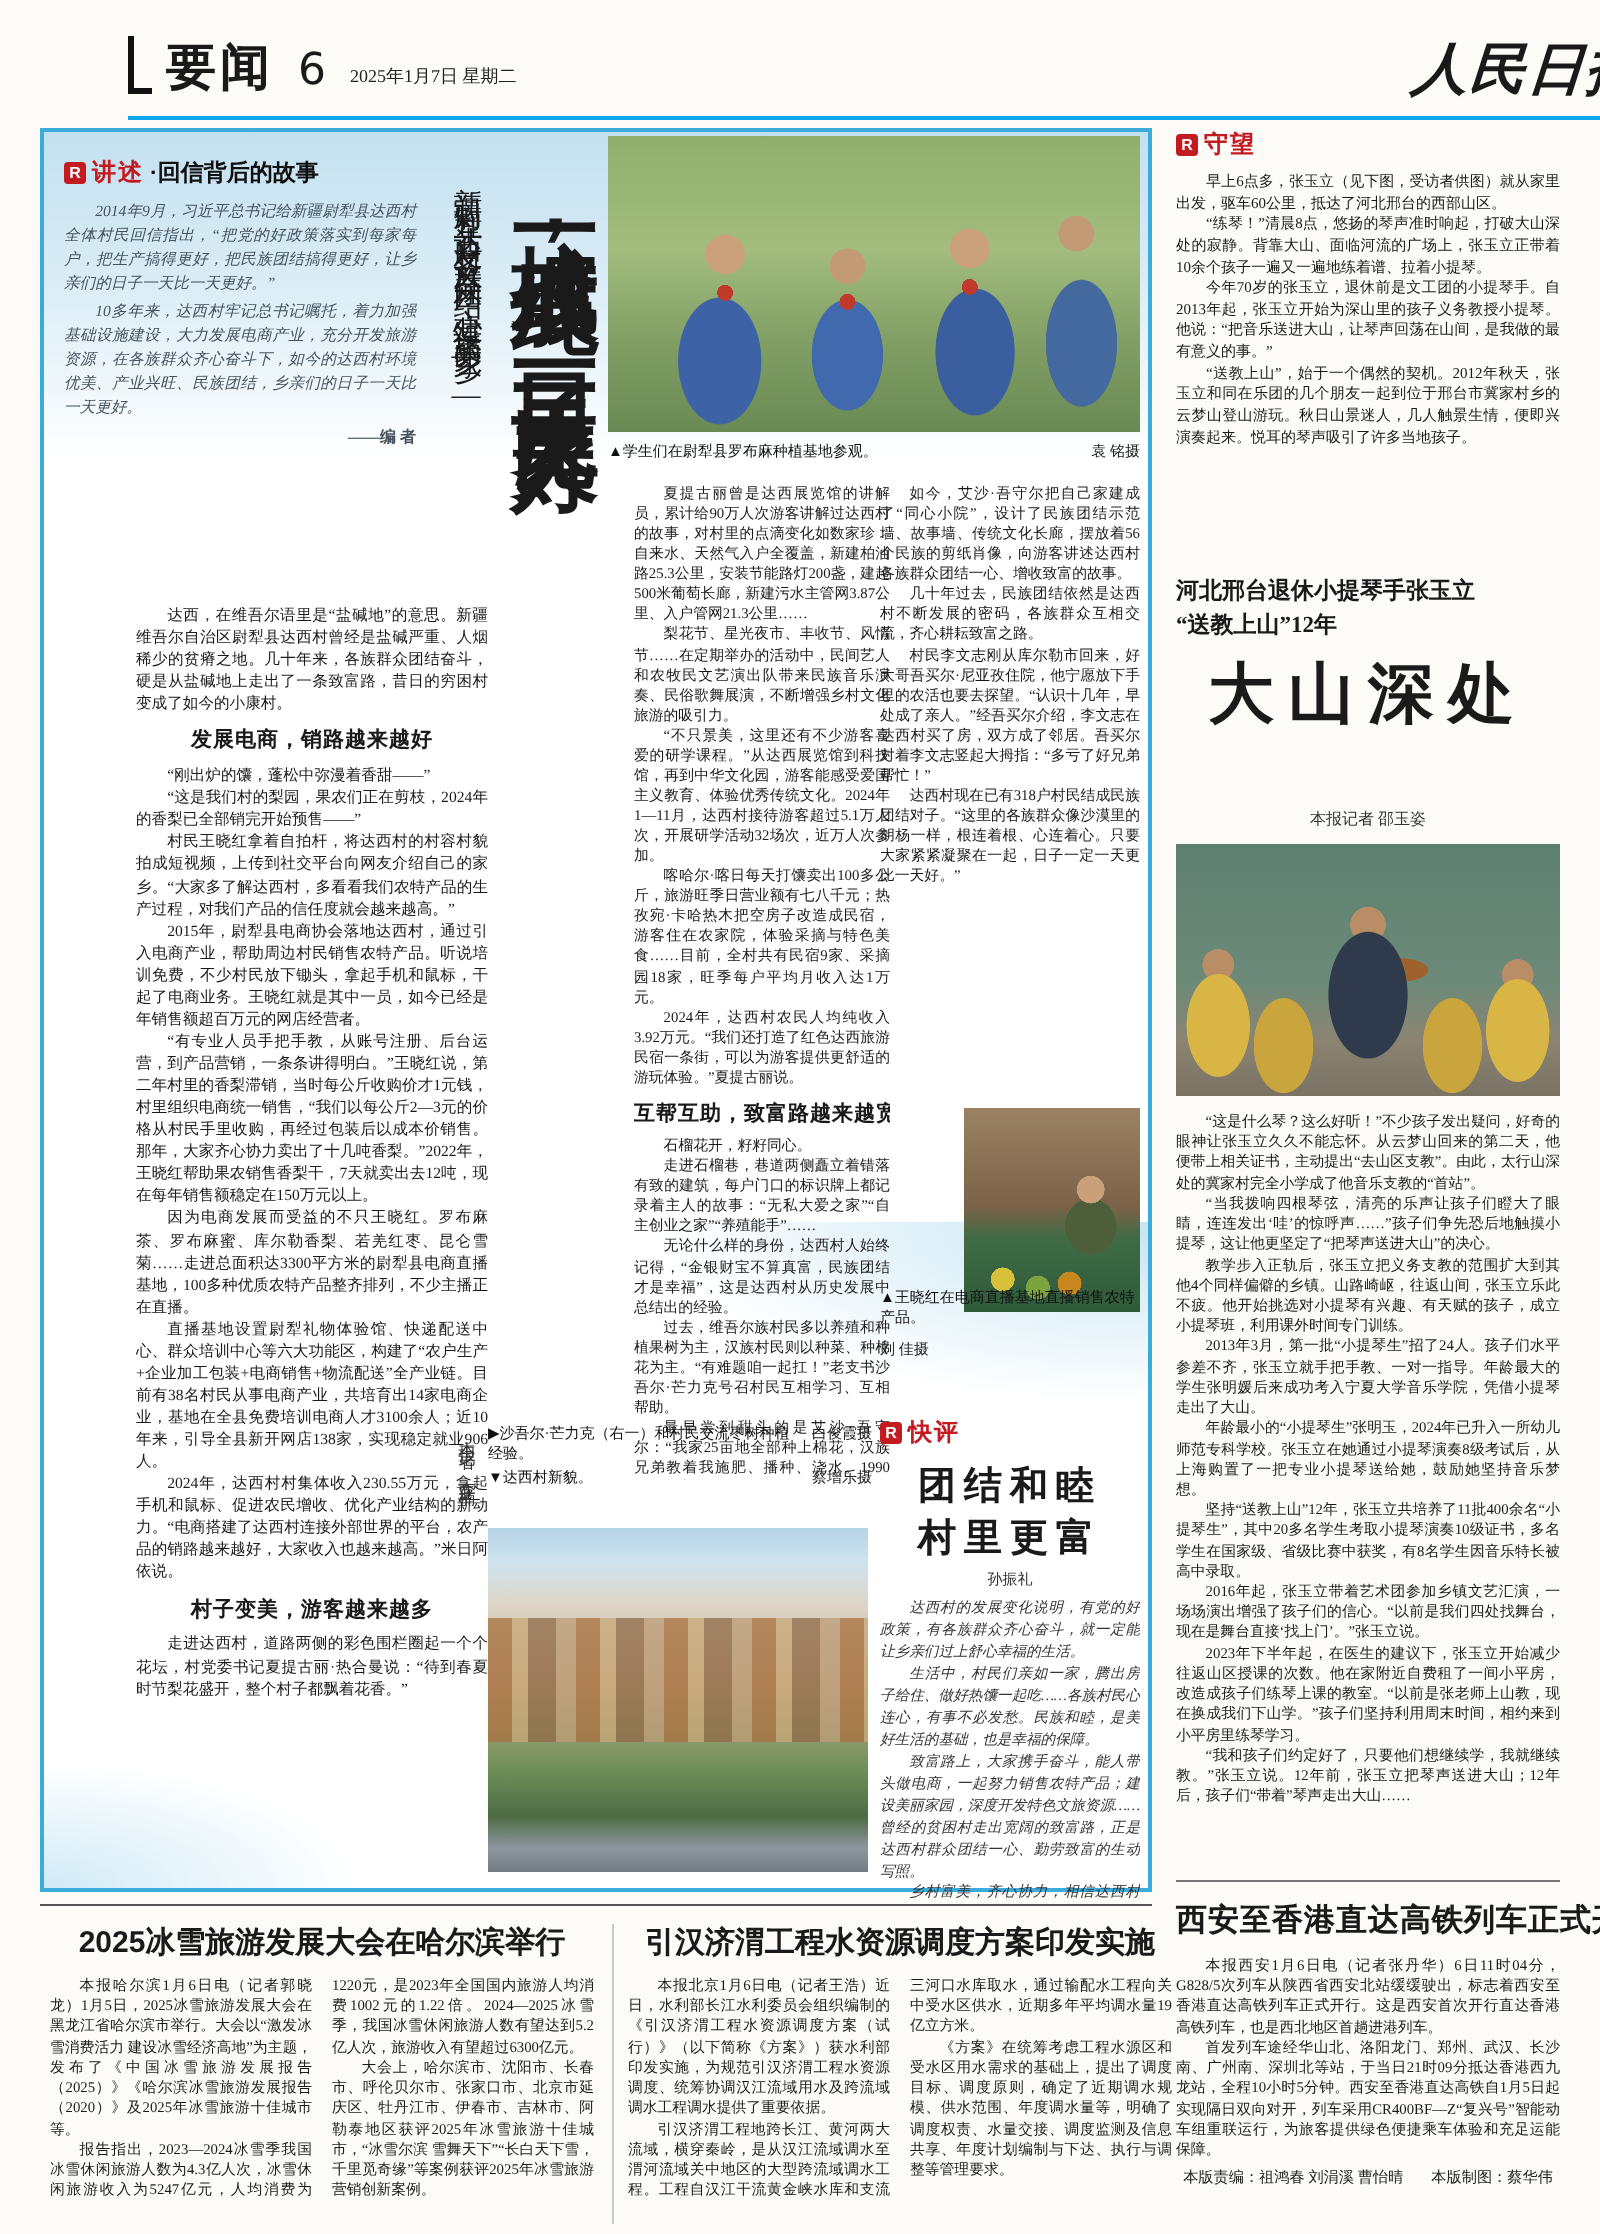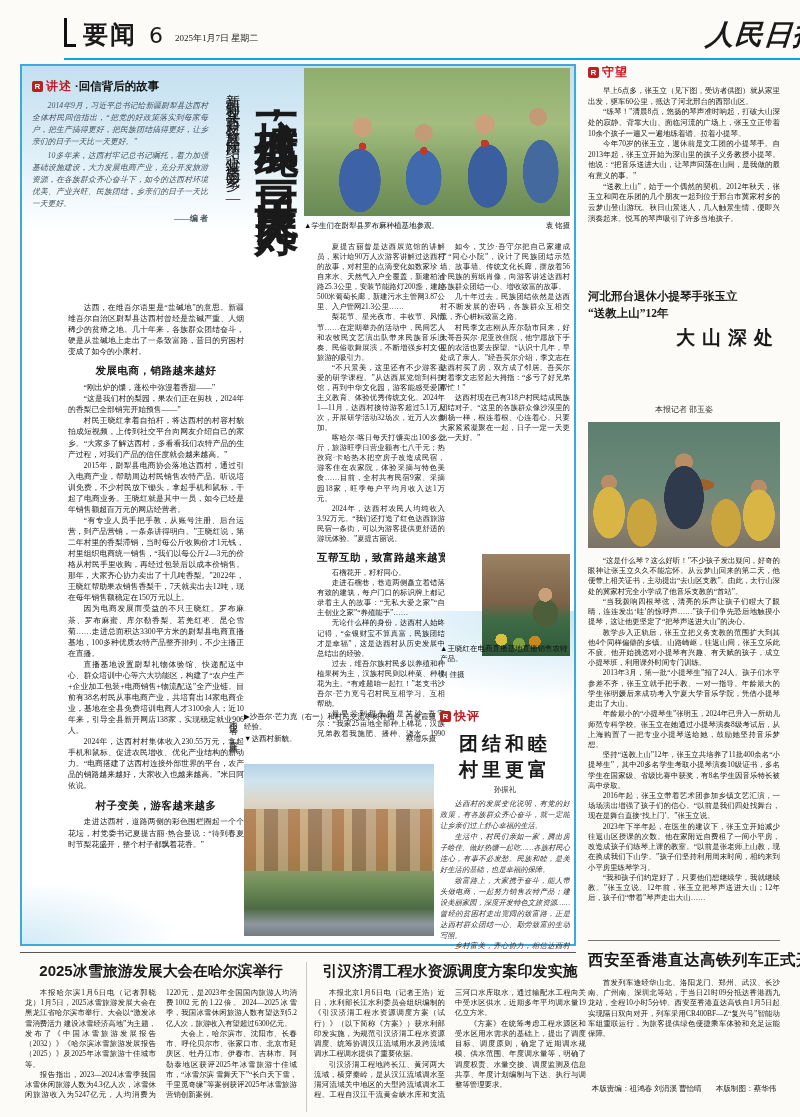--- a/index.html
+++ b/index.html
@@ -83,22 +83,22 @@
   #photo-c{left:222px;top:698px;width:190px;height:172px;background:
      linear-gradient(180deg,#b5d4e6 0%,#cfe3ee 10%,#ddd6c8 22%,#c4ad8c 46%,#6f8f58 70%,#4e6b44 84%,#8f979e 93%,#747c85 100%);}
   #photo-c::after{content:"";position:absolute;left:0;right:0;top:26%;height:36%;opacity:.75;
      background:repeating-linear-gradient(90deg,#a8703f 0 12px,#c9a878 12px 20px,#8f6a48 20px 34px,#bd9d77 34px 44px);}
   
   #right-col{left:588px;top:64px;width:192px;height:1050px;}
   .rc{position:absolute;left:0;width:192px;}
   #shouwang-pre{top:22px;height:196px;font-size:7.5px;line-height:1.42;}
   #shouwang-sub{top:224px;text-align:left;font-weight:bold;font-size:11.5px;line-height:1.45;
                 font-family:"Liberation Serif",serif;}
-  #shouwang-title{top:262px;text-align:right;font-family:"Liberation Sans",sans-serif;
-                  font-weight:900;font-size:19px;letter-spacing:7px;line-height:1.3;}
+  #shouwang-title{top:262px;text-align:center;font-family:"Liberation Sans",sans-serif;
+                  font-weight:900;font-size:33px;letter-spacing:7px;line-height:1.3;}
   #shouwang-byline{top:340px;text-align:center;font-size:8px;color:#333;}
   #photo-v{top:358px;height:126px;background:
      radial-gradient(ellipse 16px 26px at 11% 72%,#d9b545 98%,transparent),
      radial-gradient(circle 8px at 11% 48%,#b98d66 98%,transparent),
      radial-gradient(ellipse 16px 26px at 89% 74%,#d9b545 98%,transparent),
      radial-gradient(circle 8px at 89% 52%,#b98d66 98%,transparent),
      radial-gradient(ellipse 15px 24px at 28% 80%,#caa43c 98%,transparent),
      radial-gradient(ellipse 15px 24px at 72% 80%,#caa43c 98%,transparent),
      radial-gradient(ellipse 20px 32px at 50% 60%,#2f3a4d 98%,transparent),
      radial-gradient(circle 9px at 50% 32%,#b98d66 98%,transparent),
@@ -260,32 +260,33 @@
       <p class="para">2013年3月，第一批“小提琴生”招了24人。孩子们水平参差不齐，张玉立就手把手教、一对一指导。年龄最大的学生张明媛后来成功考入宁夏大学音乐学院，凭借小提琴走出了大山。</p>
       <p class="para">年龄最小的“小提琴生”张明玉，2024年已升入一所幼儿师范专科学校。张玉立在她通过小提琴演奏8级考试后，从上海购置了一把专业小提琴送给她，鼓励她坚持音乐梦想。</p>
       <p class="para">坚持“送教上山”12年，张玉立共培养了11批400余名“小提琴生”，其中20多名学生考取小提琴演奏10级证书，多名学生在国家级、省级比赛中获奖，有8名学生因音乐特长被高中录取。</p>
       <p class="para">2016年起，张玉立带着艺术团参加乡镇文艺汇演，一场场演出增强了孩子们的信心。“以前是我们四处找舞台，现在是舞台直接‘找上门’。”张玉立说。</p>
       <p class="para">2023年下半年起，在医生的建议下，张玉立开始减少往返山区授课的次数。他在家附近自费租了一间小平房，改造成孩子们练琴上课的教室。“以前是张老师上山教，现在换成我们下山学。”孩子们坚持利用周末时间，相约来到小平房里练琴学习。</p>
       <p class="para">“我和孩子们约定好了，只要他们想继续学，我就继续教。”张玉立说。12年前，张玉立把琴声送进大山；12年后，孩子们“带着”琴声走出大山……</p>
     </div>
   <div class="rc" id="rc-sep"></div>
   <div class="rc" id="xian-title">西安至香港直达高铁列车正式开行</div>
   <div class="rc txtcol" id="xian-body">
+      <p class="para">本报西安1月6日电（记者张丹华）6日11时04分，G828/5次列车从陕西省西安北站缓缓驶出，标志着西安至香港直达高铁列车正式开行。这是西安首次开行直达香港高铁列车，也是西北地区首趟进港列车。</p>
       <p class="para">首发列车途经华山北、洛阳龙门、郑州、武汉、长沙南、广州南、深圳北等站，于当日21时09分抵达香港西九龙站，全程10小时5分钟。西安至香港直达高铁自1月5日起实现隔日双向对开，列车采用CR400BF—Z“复兴号”智能动车组重联运行，为旅客提供绿色便捷乘车体验和充足运能保障。</p>
     </div>
   <div class="rc" id="page-footer">
     <span>本版责编：祖鸿春 刘涓溪 曹怡晴</span><span class="gap"></span><span>本版制图：蔡华伟</span>
   </div>
 </div>
 
 <div class="abs" id="band-rule"></div>
 <div class="abs bottom-art" id="bingxue">
   <div class="ba-title">2025冰雪旅游发展大会在哈尔滨举行</div>
   <div class="ba-body">
-      <p class="para">本报哈尔滨1月6日电（记者郭晓龙）1月5日，2025冰雪旅游发展大会在黑龙江省哈尔滨市举行。大会以“激发冰雪消费活力 建设冰雪经济高地”为主题，发布了《中国冰雪旅游发展报告（2032）》《哈尔滨冰雪旅游发展报告（2025）》及2025年冰雪旅游十佳城市等。</p>
+      <p class="para">本报哈尔滨1月6日电（记者郭晓龙）1月5日，2025冰雪旅游发展大会在黑龙江省哈尔滨市举行。大会以“激发冰雪消费活力 建设冰雪经济高地”为主题，发布了《中国冰雪旅游发展报告（2025）》《哈尔滨冰雪旅游发展报告（2020）》及2025年冰雪旅游十佳城市等。</p>
       <p class="para">报告指出，2023—2024冰雪季我国冰雪休闲旅游人数为4.3亿人次，冰雪休闲旅游收入为5247亿元，人均消费为1220元，是2023年全国国内旅游人均消费1002元的1.22倍。2024—2025冰雪季，我国冰雪休闲旅游人数有望达到5.2亿人次，旅游收入有望超过6300亿元。</p>
       <p class="para">大会上，哈尔滨市、沈阳市、长春市、呼伦贝尔市、张家口市、北京市延庆区、牡丹江市、伊春市、吉林市、阿勒泰地区获评2025年冰雪旅游十佳城市，“冰雪尔滨 雪舞天下”“长白天下雪，千里觅奇缘”等案例获评2025年冰雪旅游营销创新案例。</p>
     </div>
 </div>
 <div class="abs bottom-art" id="yinhan">
   <div class="ba-title">引汉济渭工程水资源调度方案印发实施</div>
   <div class="ba-body">
       <p class="para">本报北京1月6日电（记者王浩）近日，水利部长江水利委员会组织编制的《引汉济渭工程水资源调度方案（试行）》（以下简称《方案》）获水利部印发实施，为规范引汉济渭工程水资源调度、统筹协调汉江流域用水及跨流域调水工程调水提供了重要依据。</p>
       <p class="para">引汉济渭工程地跨长江、黄河两大流域，横穿秦岭，是从汉江流域调水至渭河流域关中地区的大型跨流域调水工程。工程自汉江干流黄金峡水库和支流三河口水库取水，通过输配水工程向关中受水区供水，近期多年平均调水量19亿立方米。</p>
       <p class="para">《方案》在统筹考虑工程水源区和受水区用水需求的基础上，提出了调度目标、调度原则，确定了近期调水规模、供水范围、年度调水量等，明确了调度权责、水量交接、调度监测及信息共享、年度计划编制与下达、执行与调整等管理要求。</p>

